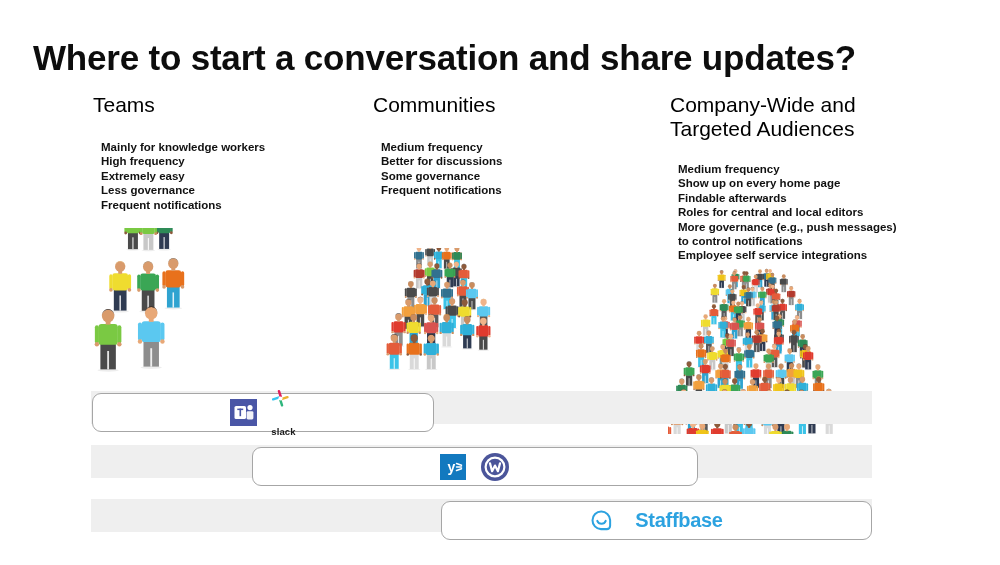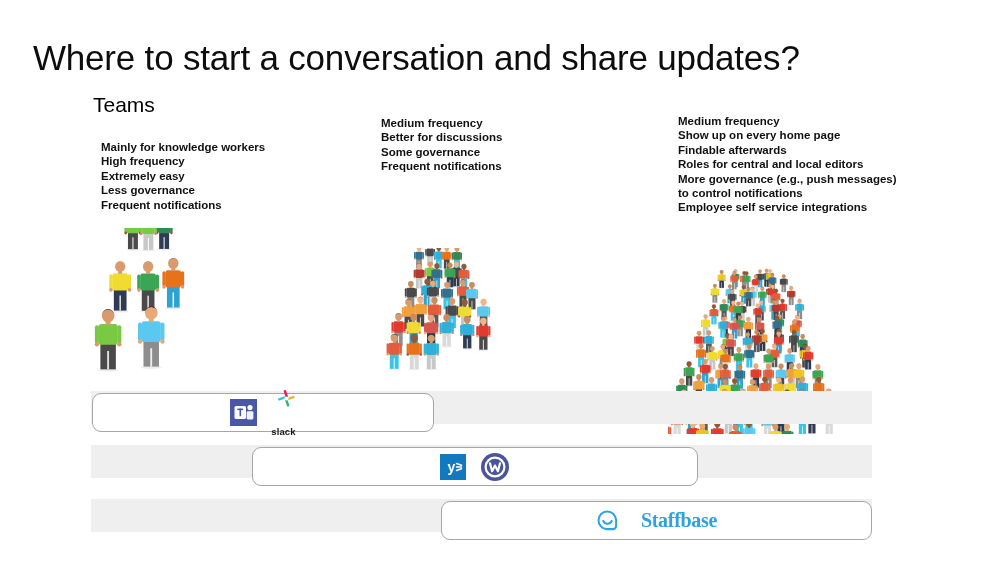--- a/index.html
+++ b/index.html
@@ -15,21 +15,21 @@
     font-family: "Liberation Sans", sans-serif;
     color: #111111;
   }
 
   
   .slide-title {
     position: absolute;
     left: 33px;
     top: 38px;
     font-size: 35px;
-    font-weight: 400;
+    font-weight: 700;
     letter-spacing: -0.2px;
     color: #0d0d0d;
     white-space: nowrap;
   }
 
   
   .column { position: absolute; }
   .col-teams       { left: 93px;  top: 93px;  width: 265px; }
   .col-communities { left: 373px; top: 93px;  width: 270px; }
   .col-company     { left: 670px; top: 93px;  width: 225px; }
@@ -89,36 +89,35 @@
   .pill-1 { left: 92px;  top: 393px; width: 342px; }
   .pill-2 { left: 252px; top: 447px; width: 446px; }
   .pill-3 { left: 441px; top: 501px; width: 431px; }
 
   .logo { display: flex; align-items: center; justify-content: center; }
   .logo svg { display: block; }
 
   .slack-wrap {
     display: flex;
     flex-direction: column;
-    align-items: flex-end;
+    align-items: flex-start;
     gap: 19px;
   }
   .slack-word {
     font-size: 9.5px;
     font-weight: bold;
     color: #1a1a1a;
     letter-spacing: 0.1px;
     line-height: 10px;
   }
 
   .staffbase-wrap {
     display: flex;
     align-items: center;
     gap: 22px;
-    font-family: Liberation Serif, serif;
   }
   .staffbase-word {
     font-size: 20px;
     font-weight: bold;
     color: #2ca2e0;
     letter-spacing: -0.3px;
   }
 </style>
 </head>
 <body>
@@ -130,29 +129,32 @@
   <ul class="col-list">
     <li>Mainly for knowledge workers</li>
     <li>High frequency</li>
     <li>Extremely easy</li>
     <li>Less governance</li>
     <li>Frequent notifications</li>
   </ul>
 </div>
 
 <div class="column col-communities">
+  <div class="col-heading">Communities</div>
   <ul class="col-list">
     <li>Medium frequency</li>
     <li>Better for discussions</li>
     <li>Some governance</li>
     <li>Frequent notifications</li>
   </ul>
 </div>
 
 <div class="column col-company">
+  <div class="col-heading">Company-Wide and
+Targeted Audiences</div>
   <ul class="col-list">
     <li>Medium frequency</li>
     <li>Show up on every home page</li>
     <li>Findable afterwards</li>
     <li>Roles for central and local editors</li>
     <li>More governance (e.g., push messages)</li>
     <li>to control notifications</li>
     <li>Employee self service integrations</li>
   </ul>
 </div>

